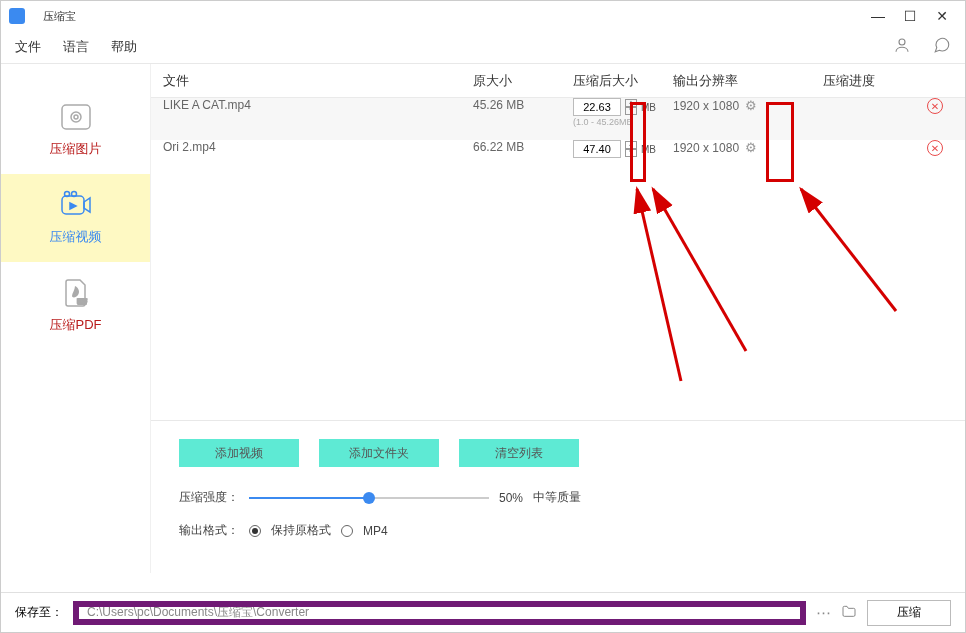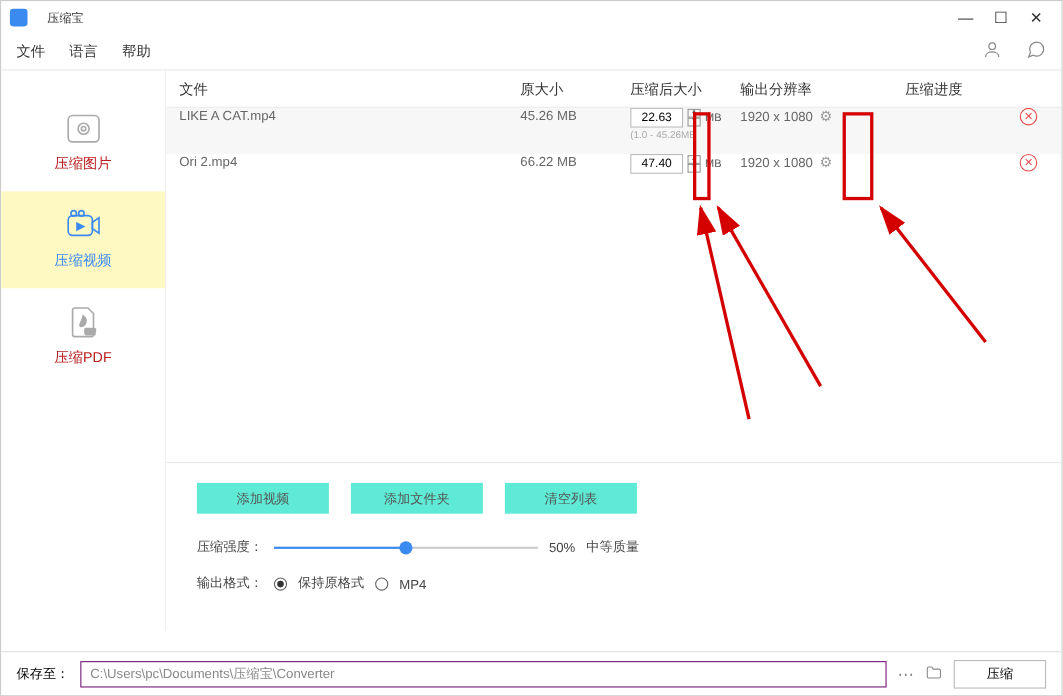--- a/index.html
+++ b/index.html
@@ -51,21 +51,21 @@
 .bottom-panel { border-top: 1px solid #e8e8e8; padding: 18px 28px; }
 .btn-row { display: flex; gap: 20px; margin-bottom: 22px; }
 .flat-btn { width: 120px; height: 28px; background: #5eead4; border: none; font-size: 12px; color: #555; cursor: pointer; }
 .opt-row { display: flex; align-items: center; font-size: 12px; color: #444; margin-bottom: 16px; gap: 10px; }
 .slider-track { width: 240px; height: 2px; background: linear-gradient(to right, #3b8af0 50%, #ccc 50%); position: relative; }
 .slider-thumb { position: absolute; left: 50%; top: 50%; transform: translate(-50%, -50%); width: 12px; height: 12px; background: #3b8af0; border-radius: 50%; cursor: pointer; }
 .radio { width: 12px; height: 12px; border: 1px solid #666; border-radius: 50%; display: inline-flex; align-items: center; justify-content: center; cursor: pointer; }
 .radio.sel::after { content: ""; width: 6px; height: 6px; background: #333; border-radius: 50%; }
 
 .footer { position: absolute; bottom: 0; left: 0; right: 0; height: 40px; border-top: 1px solid #e0e0e0; display: flex; align-items: center; padding: 0 14px; gap: 10px; font-size: 12px; }
-.path-input { flex: 1; height: 24px; border: 1px solid #701a75; padding: 0 8px; color: #888; font-size: 12px; }
+.path-input { flex: 1; height: 24px; border: 6px solid #701a75; padding: 0 8px; color: #888; font-size: 12px; }
 .foot-icon { color: #888; font-size: 15px; cursor: pointer; }
 .compress-btn { width: 84px; height: 26px; border: 1px solid #bbb; background: #fff; cursor: pointer; font-size: 12px; }
 
 svg.arrow { position: absolute; pointer-events: none; }
 </style>
 </head>
 <body>
 
 <div class="titlebar">
   <div class="app-icon"></div>

